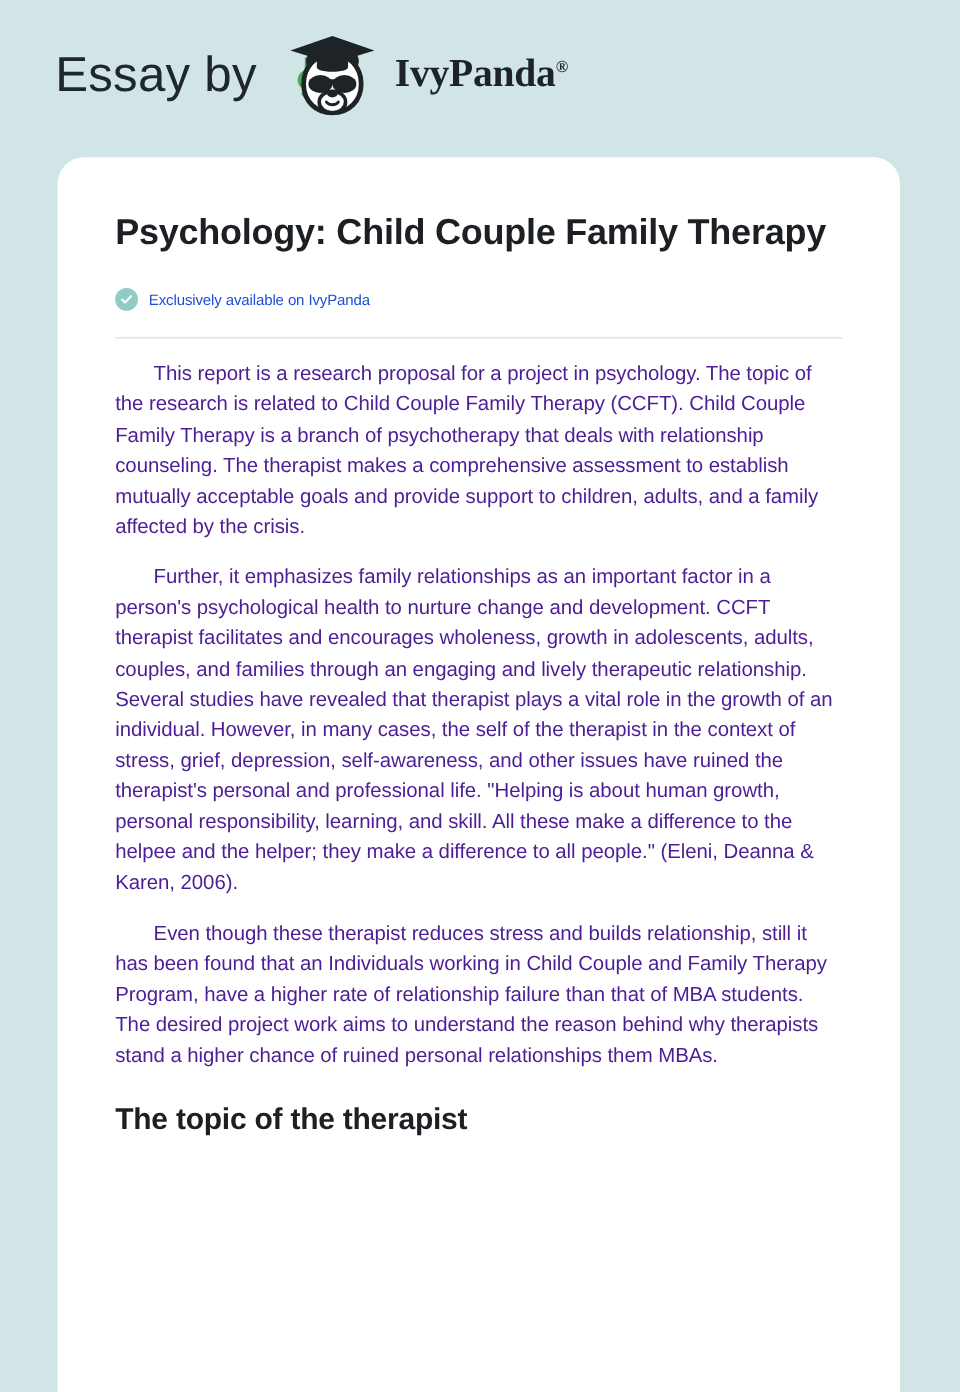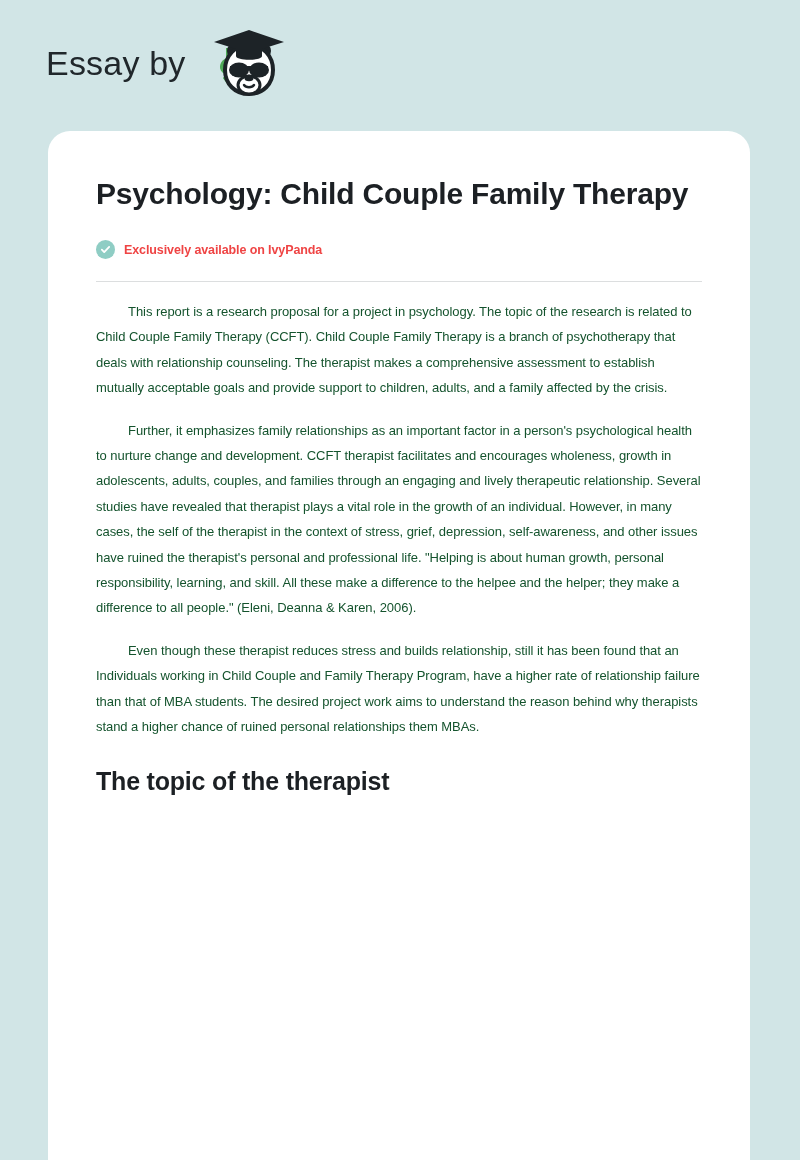--- a/index.html
+++ b/index.html
@@ -23,21 +23,21 @@
     align-items: center;
     padding-left: 46px;
     box-sizing: border-box;
   }
   .brand-lockup {
     display: flex;
     align-items: center;
     gap: 14px;
   }
   .essay-by {
-    font-size: 34px;
+    font-size: 41px;
     color: #20272b;
     letter-spacing: 0.2px;
     font-weight: 400;
     line-height: 1;
   }
   .brand-logo {
     display: flex;
     align-items: center;
     gap: 9px;
   }
@@ -98,45 +98,45 @@
     border-radius: 50%;
     background: #8fcdc4;
     display: flex;
     align-items: center;
     justify-content: center;
     flex: 0 0 auto;
   }
   .check-badge svg { display: block; }
   .exclusive-text {
     font-size: 12.5px;
-    font-weight: 700;
-    color: #ef4444;
+    font-weight: 400;
+    color: #1d4ed8;
     letter-spacing: -0.1px;
   }
 
   .rule {
     height: 1px;
     background: #dcdedf;
     margin-top: 22px;
     width: 100%;
   }
 
   .section-heading {
     font-size: 25px;
     font-weight: 700;
     color: #1c2024;
     margin: 26px 0 0 0;
     letter-spacing: -0.2px;
     line-height: 1.2;
   }
 
   .body-para {
-    font-size: 13px;
+    font-size: 17px;
     line-height: 25.4px;
-    color: #14532d;
+    color: #4c1d95;
     margin: 17px 0 0 0;
     text-indent: 32px;
     letter-spacing: -0.05px;
   }
 </style>
 </head>
 <body>
 
 <div class="site-header">
   <div class="brand-lockup">
@@ -159,20 +159,23 @@
 
           <path d="M30 38 L68 38 L68 41 L30 41 Z" fill="#1d2327"></path>
           <ellipse cx="39" cy="42" rx="10" ry="7.5" fill="#1d2327"></ellipse>
           <ellipse cx="59" cy="42" rx="10" ry="7.5" fill="#1d2327"></ellipse>
           <path d="M47 41 L51 41" stroke="#1d2327" stroke-width="3"></path>
 
           <ellipse cx="49" cy="57" rx="11" ry="9" fill="#ffffff" stroke="#1d2327" stroke-width="3"></ellipse>
           <ellipse cx="49" cy="50" rx="4.5" ry="3.2" fill="#1d2327"></ellipse>
           <path d="M44 57 C46 60 52 60 54 57" stroke="#1d2327" stroke-width="2.4" fill="none" stroke-linecap="round"></path>
         </svg>
+      </span>
+      <span class="brand-word">
+        <span>IvyPanda</span><span class="reg">®</span>
       </span>
     </div>
   </div>
 </div>
 
 <div class="paper-card">
 
   <h1 class="doc-title">Psychology: Child Couple Family Therapy</h1>
 
   <div class="exclusive-row">

